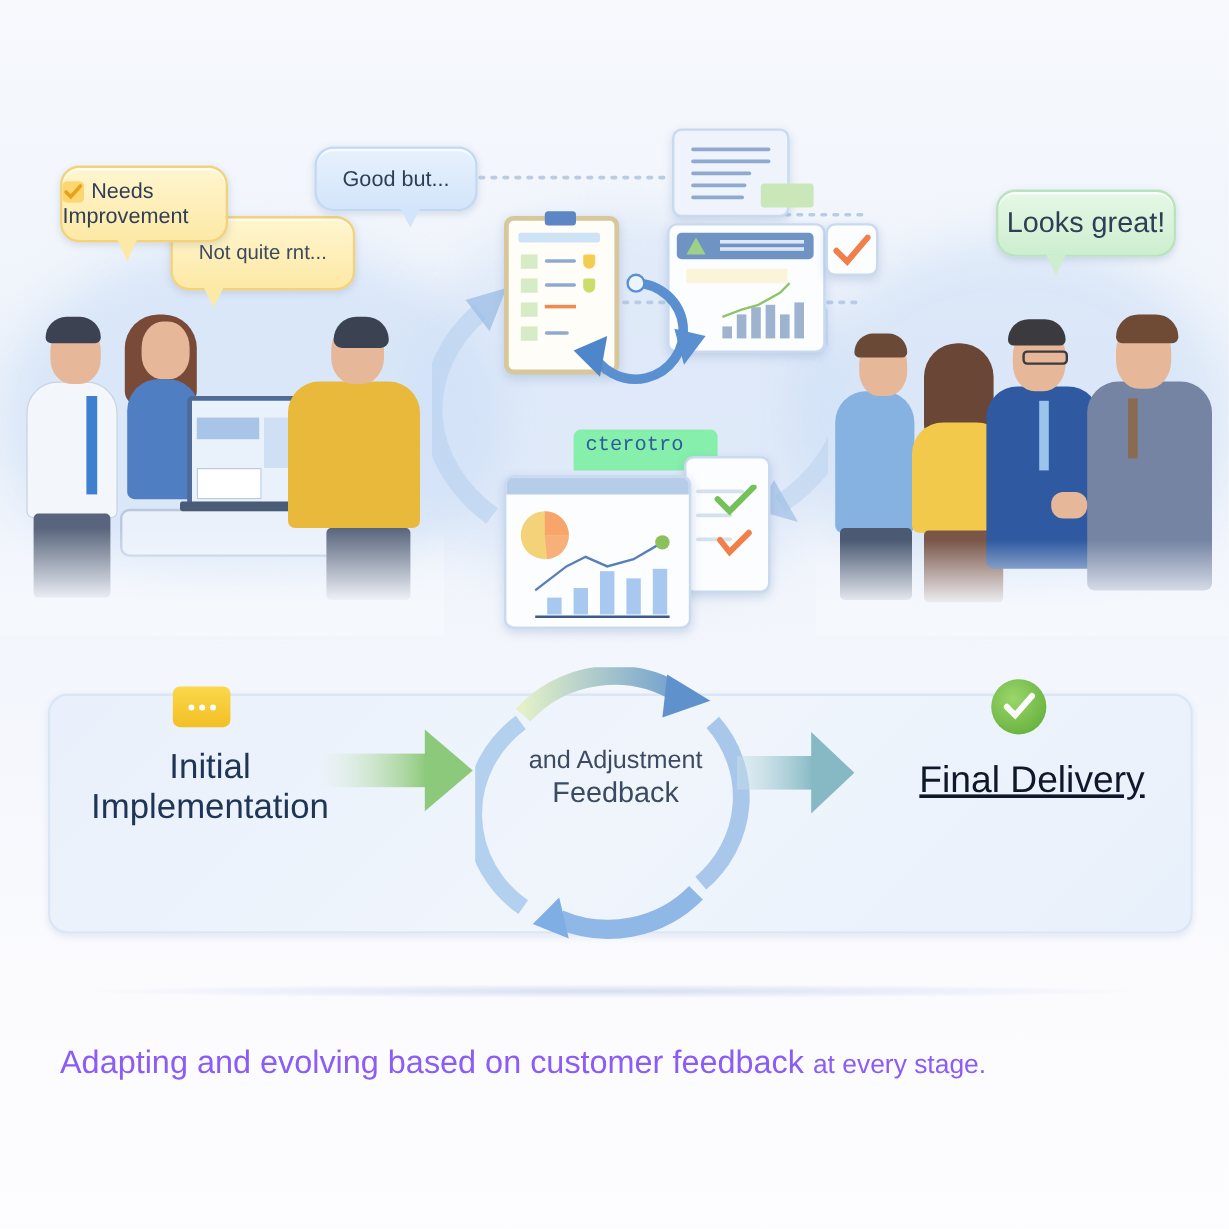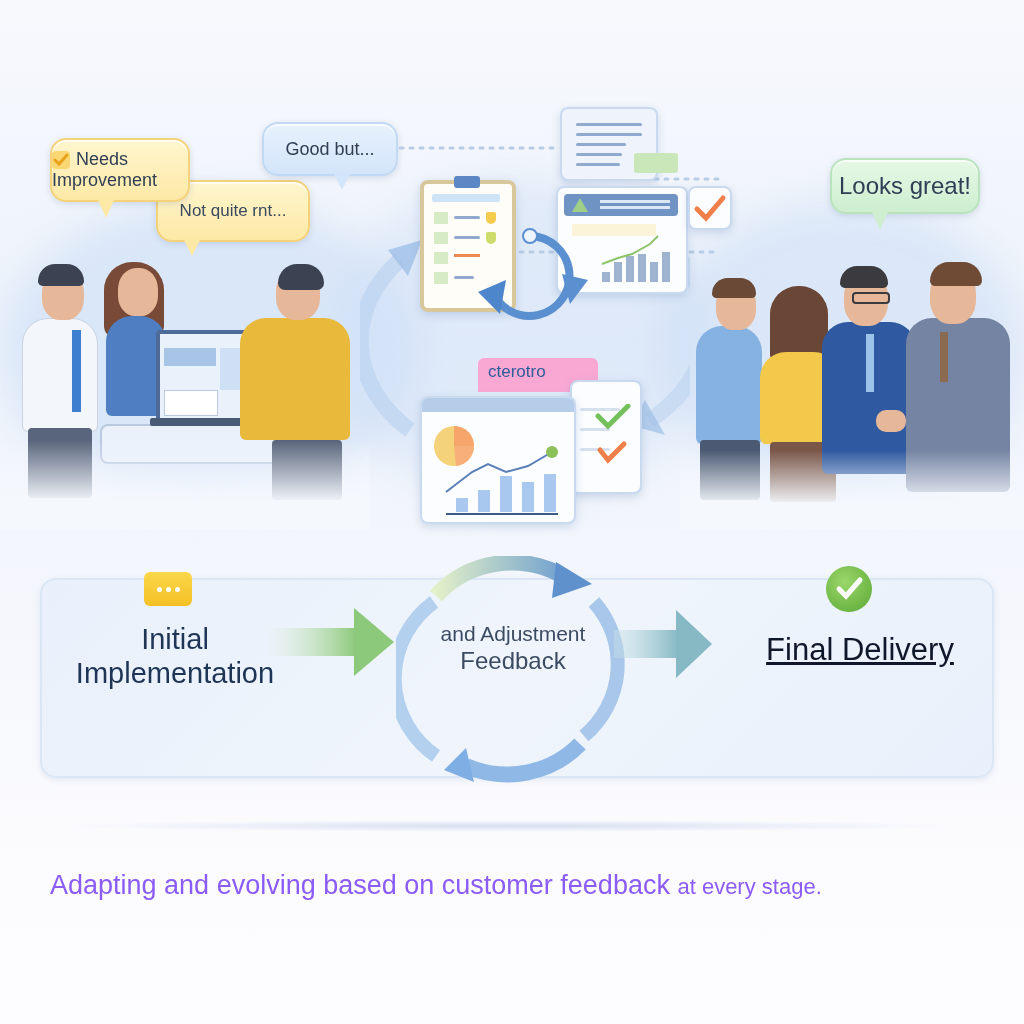--- a/index.html
+++ b/index.html
@@ -53,21 +53,21 @@
   .legs { position:absolute; border-radius:4px; }
   .fog { position:absolute; background:linear-gradient(180deg,rgba(245,248,253,0),rgba(245,248,253,1) 70%); }
 </style>
 </head>
 <body>
 
 <div class="haze" style="left:0;top:200px;width:420px;height:300px;background:rgba(200,220,245,.55);"></div>
 <div class="haze" style="left:330px;top:180px;width:380px;height:320px;background:rgba(205,222,246,.45);"></div>
 <div class="haze" style="left:660px;top:200px;width:364px;height:300px;background:rgba(200,220,245,.5);"></div>
 
-<div class="bubble b-yellow" style="left:156px;top:180px;width:150px;height:58px;">
+<div class="bubble b-yellow" style="left:142px;top:180px;width:150px;height:58px;">
   <span style="font-size:17px;color:#3c4a60;">Not quite rnt...</span>
   <div class="tail" style="left:26px;bottom:-16px;border-left:8px solid transparent;border-right:8px solid transparent;border-top:16px solid #fde9a6;"></div>
 </div>
 
 <div class="bubble b-yellow" style="left:50px;top:138px;width:140px;height:64px;flex-direction:column;align-items:flex-start;box-sizing:border-box;">
   <div style="display:flex;align-items:center;gap:6px;">
     <span style="display:inline-block;width:18px;height:18px;border-radius:4px;background:#fbd774;position:relative;">
       <svg width="18" height="18" viewBox="0 0 18 18">
           <path d="M3 9 L7 13 L15 4" stroke="#e7a21a" stroke-width="3" fill="none" stroke-linecap="round"></path>
         </svg>
@@ -148,21 +148,21 @@
     </svg>
 </div>
 
 <svg class="abs" style="left:470px;top:220px;" width="120" height="120">
   <path d="M60 16 A40 40 0 1 1 22 70" stroke="#5a8fd0" stroke-width="8" fill="none"></path>
   <polygon points="8,72 36,60 30,94" fill="#4e86cc"></polygon>
   <polygon points="92,54 118,60 100,84" fill="#5a8fd0"></polygon>
   <circle cx="60" cy="16" r="7" fill="#eef4fd" stroke="#5a8fd0" stroke-width="2"></circle>
 </svg>
 
-<div class="abs" style="left:478px;top:358px;width:120px;height:34px;background:#f9a8d4;border-radius:6px 6px 0 0;color:#2d5c99;font-size:17px;font-family:Liberation Sans, sans-serif;padding:4px 10px;box-sizing:border-box;">
+<div class="abs" style="left:478px;top:358px;width:120px;height:34px;background:#86efac;border-radius:6px 6px 0 0;color:#2d5c99;font-size:17px;font-family:Liberation Mono, monospace;padding:4px 10px;box-sizing:border-box;">
   <span>cterotro</span>
 </div>
 <div class="card" style="left:570px;top:380px;width:68px;height:110px;">
   <div class="line" style="left:8px;top:26px;width:40px;background:#d6e0ee;"></div>
   <div class="line" style="left:8px;top:46px;width:30px;background:#d6e0ee;"></div>
   <div class="line" style="left:8px;top:66px;width:30px;background:#d6e0ee;"></div>
   <svg class="abs" style="left:22px;top:22px;" width="40" height="70">
     <path d="M4 12 L14 22 L34 2" stroke="#74c05a" stroke-width="5" fill="none" stroke-linecap="round"></path>
     <path d="M6 46 L14 56 L30 40" stroke="#f07f4a" stroke-width="5" fill="none" stroke-linecap="round"></path>
   </svg>

